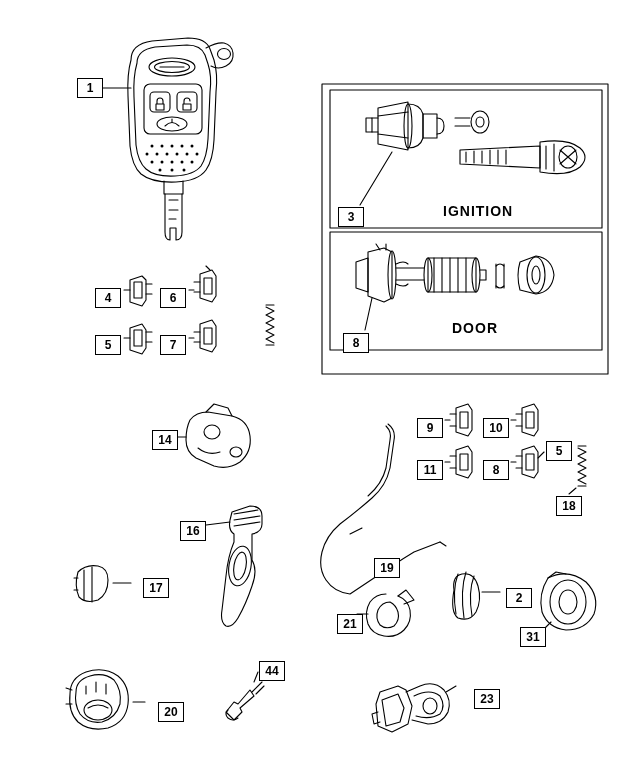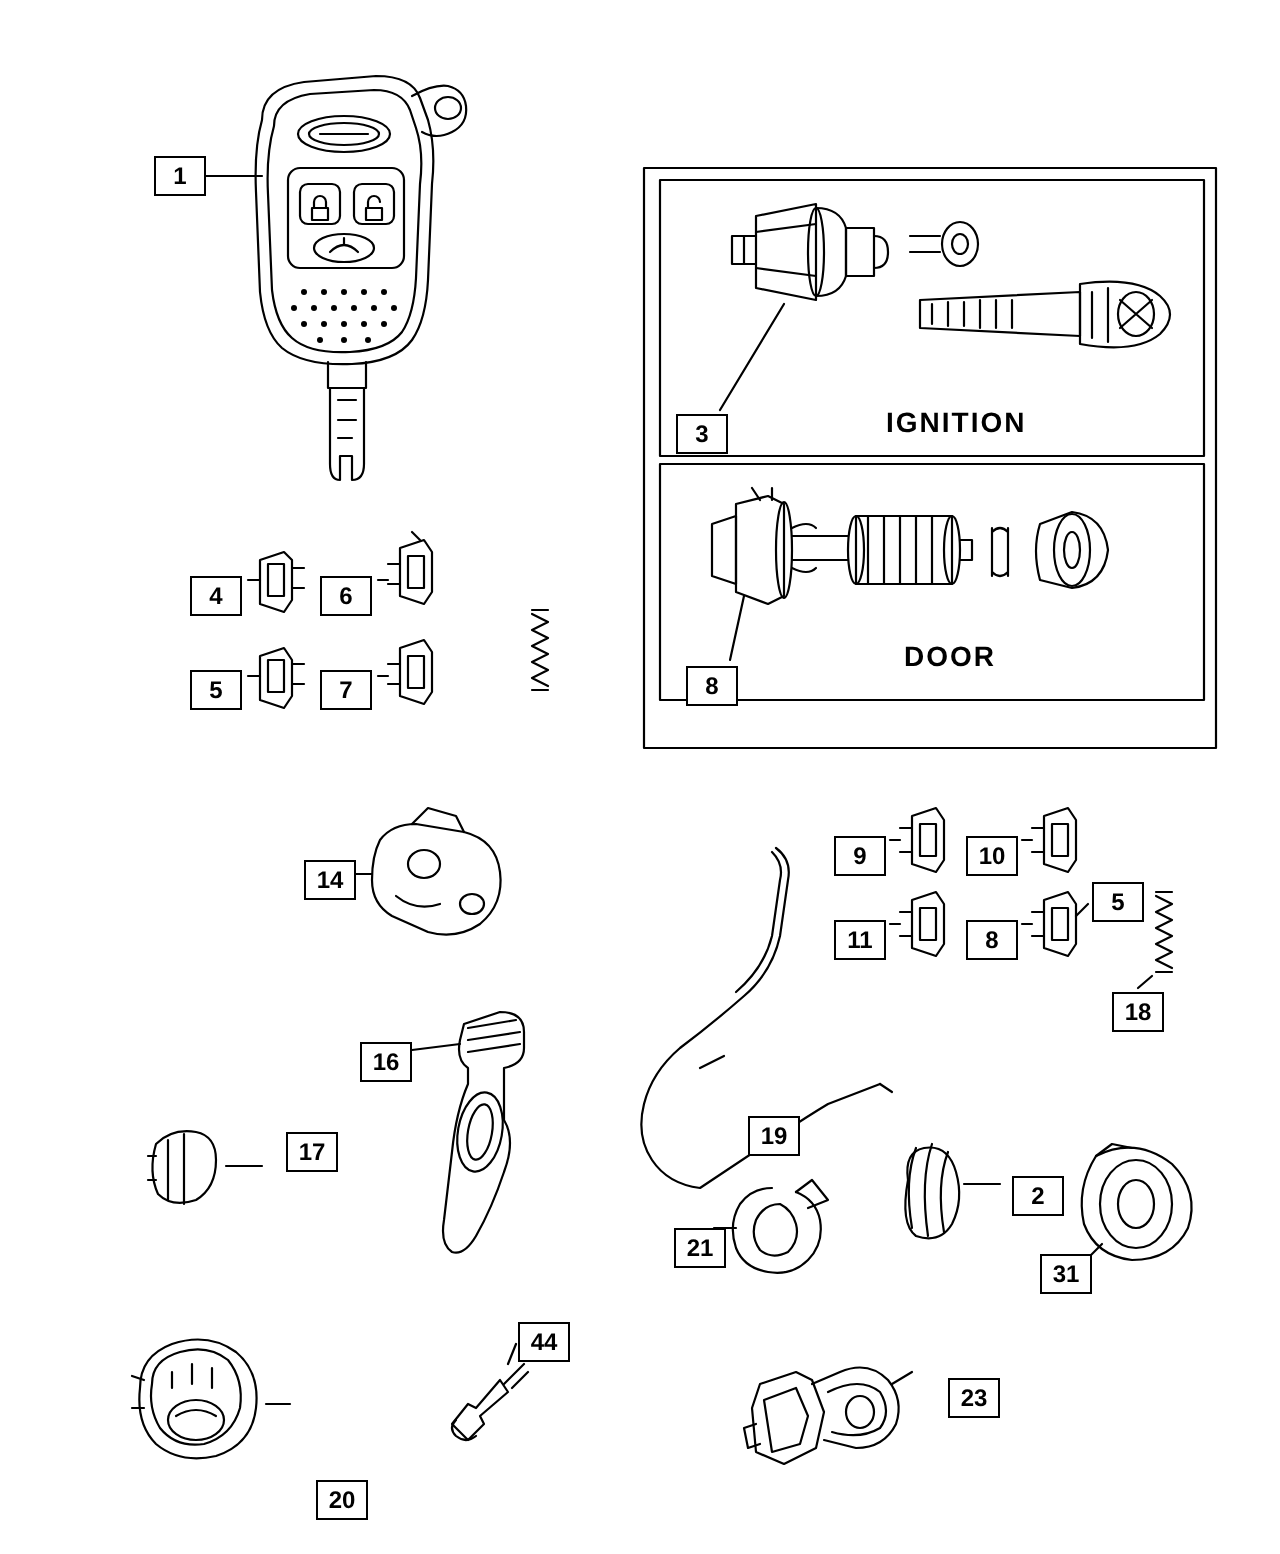--- a/index.html
+++ b/index.html
@@ -350,24 +350,24 @@
   <div class="callout" style="left:160px; top:335px;">7</div>
   <div class="callout" style="left:343px; top:333px;">8</div>
   <div class="callout" style="left:417px; top:418px;">9</div>
   <div class="callout" style="left:483px; top:418px;">10</div>
   <div class="callout" style="left:417px; top:460px;">11</div>
   <div class="callout" style="left:483px; top:460px;">8</div>
   <div class="callout" style="left:546px; top:441px;">5</div>
   <div class="callout" style="left:152px; top:430px;text-align:center;">14</div>
   <div class="callout" style="left:506px; top:588px;">2</div>
   <div class="callout" style="left:180px; top:521px;">16</div>
-  <div class="callout" style="left:143px; top:566px;">17</div>
+  <div class="callout" style="left:143px; top:578px;">17</div>
   <div class="callout" style="left:556px; top:496px;">18</div>
   <div class="callout" style="left:374px; top:526px;margin-top:32px;">19</div>
-  <div class="callout" style="left:158px; top:702px;margin-top:38px;">20</div>
+  <div class="callout" style="left:158px; top:702px;">20</div>
   <div class="callout" style="left:337px; top:614px;">21</div>
   <div class="callout" style="left:474px; top:689px;">23</div>
   <div class="callout" style="left:520px; top:627px;">31</div>
   <div class="callout" style="left:259px; top:661px;">44</div>
 
   <div class="grouplabel" style="left:443px; top:203px;">IGNITION</div>
   <div class="grouplabel" style="left:452px; top:320px;">DOOR</div>
 
 </div>
 

